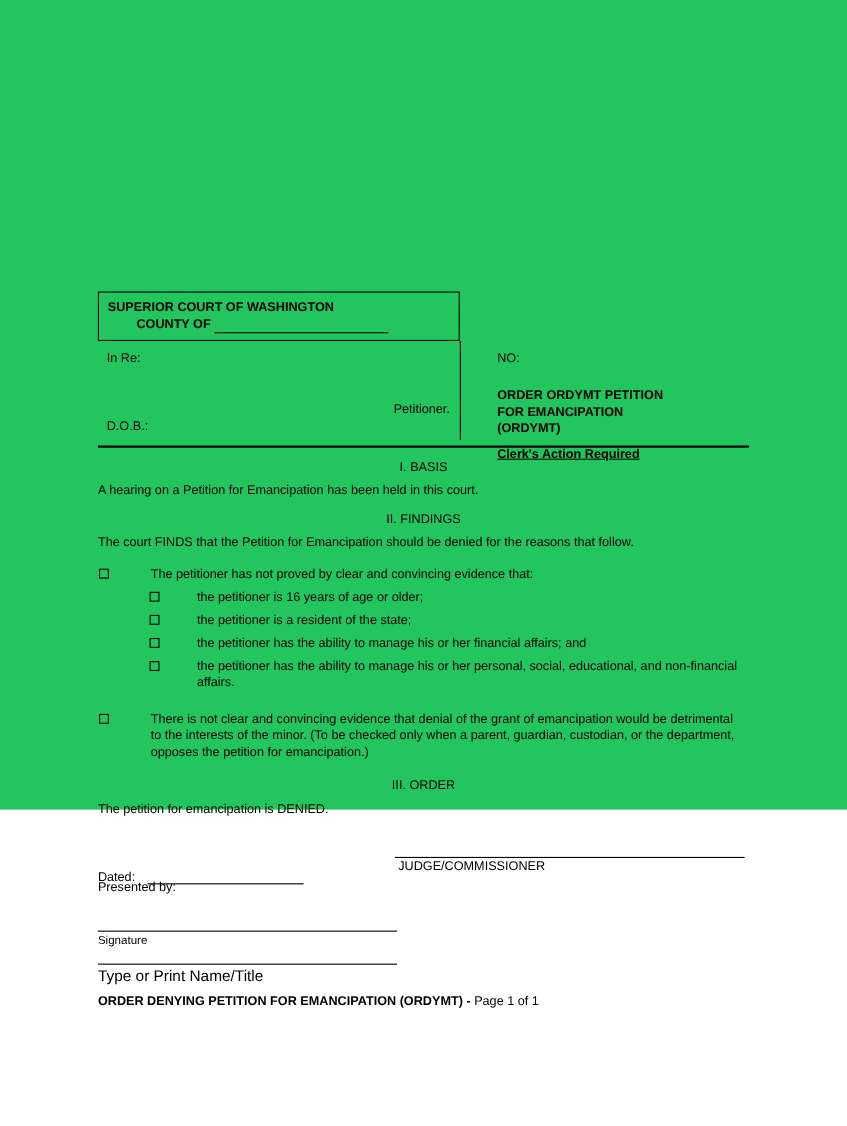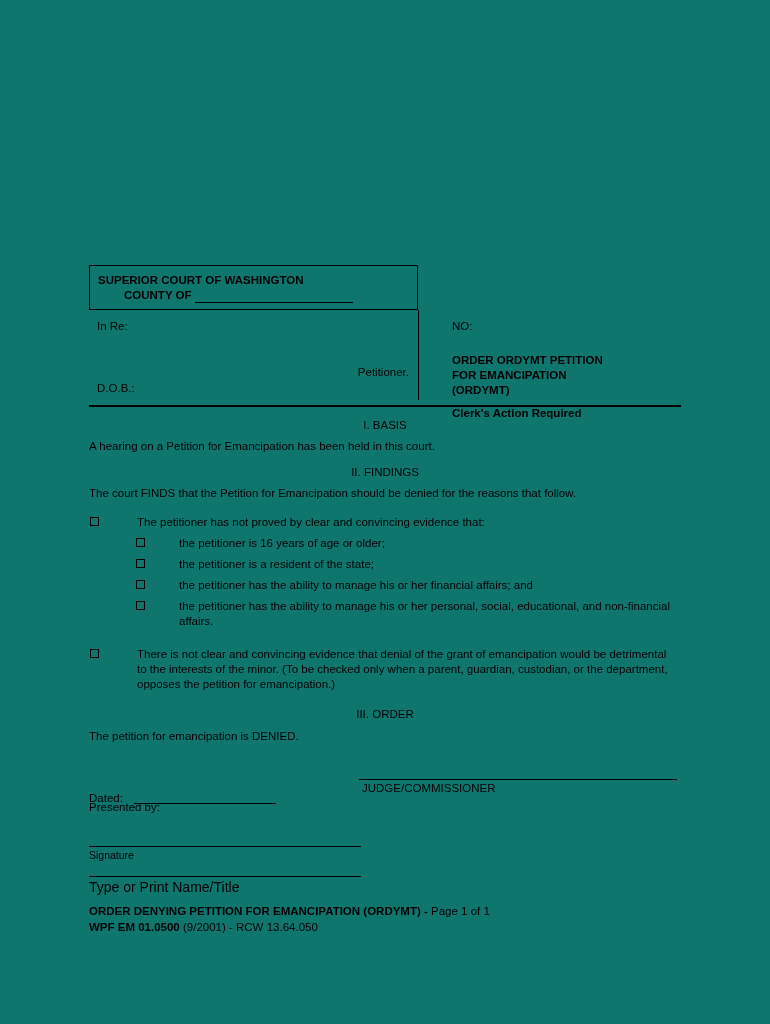--- a/index.html
+++ b/index.html
@@ -14,22 +14,22 @@
     font-family: "Liberation Sans", sans-serif;
     color: #000000;
     -webkit-font-smoothing: antialiased;
   }
 
   .page {
     position: absolute;
     left: 0;
     top: 0;
     width: 770px;
-    height: 1024px;
-    background: #0f766e;
+    height: 736px;
+    background: #22c55e;
   }
 
   .doc {
     position: absolute;
     left: 89px;
     top: 265px;
     width: 592px;
   }
 
   
@@ -105,20 +105,21 @@
   .caption-right .title {
     font-size: 11.5px;
     font-weight: bold;
     line-height: 15px;
     margin-top: 21px;
   }
   .caption-right .clerk {
     font-size: 11.5px;
     font-weight: bold;
     margin-top: 9px;
+    text-decoration: underline;
   }
 
   .caption-rule {
     border-top: 2px solid #000;
     margin-top: 5px;
     width: 592px;
   }
 
   
   .section-head {
@@ -330,18 +331,15 @@
       <div class="sigline2"></div>
       <div class="sig-label2">Type or Print Name/Title</div>
     </div>
 
   </div>
 
   <div class="footer">
     <div>
       <b>ORDER DENYING PETITION FOR EMANCIPATION (ORDYMT) -</b><span> Page 1 of 1</span>
     </div>
-    <div>
-      <b>WPF EM 01.0500</b><span>  (9/2001) - RCW 13.64.050</span>
-    </div>
   </div>
 
 </div>
 
 </body></html>

